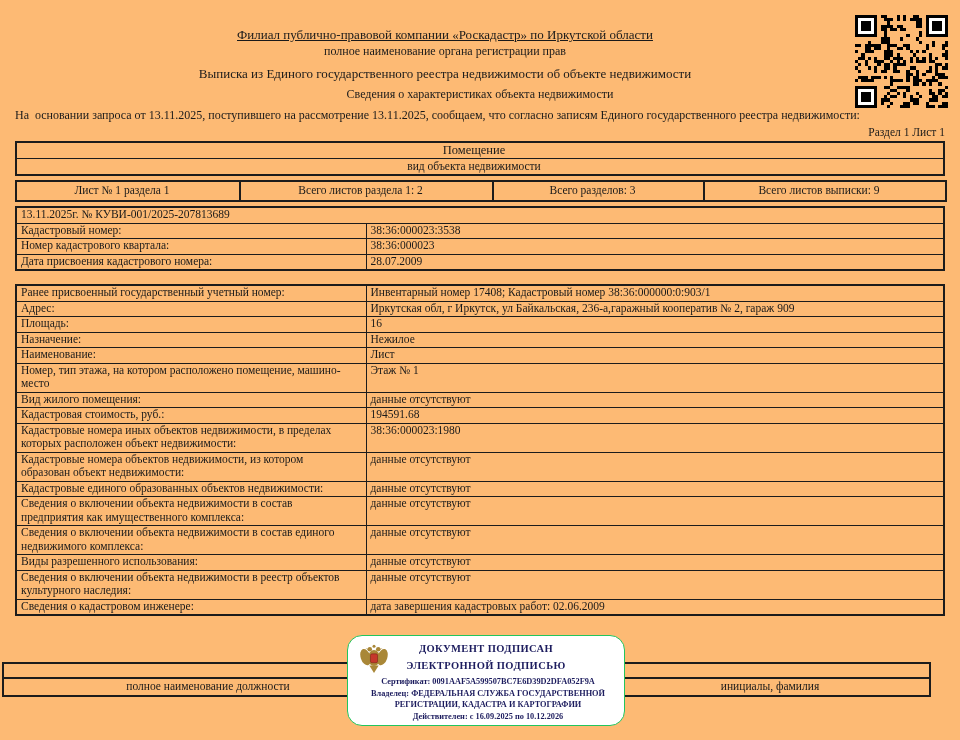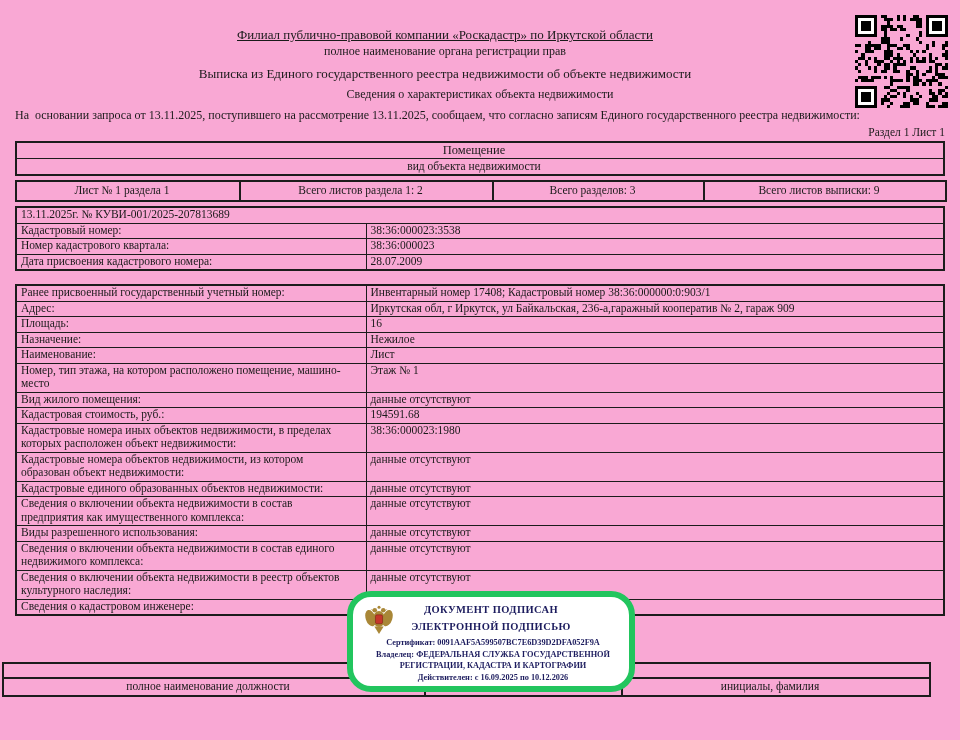--- a/index.html
+++ b/index.html
@@ -1,16 +1,16 @@
 <!DOCTYPE html>
 <html><head>
 <meta charset="utf-8">
 <style>
   html,body{margin:0;padding:0;}
-  #page{position:relative;width:960px;height:740px;background:#f9a8d4;
+  #page{position:relative;width:960px;height:740px;background:#fdba74;
         font-family:"Liberation Serif","DejaVu Serif",serif;color:#1a1a1a;overflow:hidden;}
 
   
   .header{position:absolute;top:27px;left:15px;width:860px;text-align:center;}
   .org-name{font-size:13px;text-decoration:underline;}
   .org-caption{font-size:12px;margin-top:1px;}
   .doc-title{font-size:13px;margin-top:7px;}
   .section-title{position:absolute;top:87px;left:15px;width:930px;text-align:center;font-size:12px;}
   .intro{position:absolute;top:108px;left:15px;width:945px;font-size:12px;white-space:pre;}
   .razdel{position:absolute;top:126px;right:15px;font-size:11.5px;}
@@ -32,22 +32,22 @@
   .tblC{top:206px;}
   .tblD{top:284px;}
 
   
   .sig-table{position:absolute;top:662px;left:2px;width:927px;border:2px solid #701a75;z-index:1;}
   .sig-table td{text-align:center;border:2px solid #1c1c1c;}
   .sig-table .blank{height:12px;}
   .sig-table .lab{height:15px;line-height:15px;}
 
   
-  .stamp{position:absolute;top:591px;left:347px;width:276px;height:89px;background:#ffffff;
-         border:6px solid #22c55e;border-radius:24px;z-index:5;color:#1c1c5e;}
+  .stamp{position:absolute;top:635px;left:347px;width:276px;height:89px;background:#ffffff;
+         border:1px solid #22c55e;border-radius:15px;z-index:5;color:#1c1c5e;}
   .stamp-heads{margin-top:7px;text-align:center;}
   .stamp-h{font-size:10.5px;font-weight:700;letter-spacing:.4px;line-height:12px;margin-top:0;}
   .stamp-h + .stamp-h{margin-top:5px;}
   .stamp-details{margin:4px 8px 0 12px;font-size:8.3px;font-weight:600;line-height:11.5px;text-align:center;}
   .emblem{position:absolute;top:7px;left:11px;}
 </style>
 </head>
 <body>
 
 <div id="page">
@@ -440,25 +440,25 @@
     </tr>
     <tr>
       <td>Кадастровые единого образованных объектов недвижимости:</td>
       <td>данные отсутствуют</td>
     </tr>
     <tr>
       <td>Сведения о включении объекта недвижимости в состав предприятия как имущественного комплекса:</td>
       <td>данные отсутствуют</td>
     </tr>
     <tr>
+      <td>Сведения о включении объекта недвижимости в состав единого недвижимого комплекса:</td>
+      <td>данные отсутствуют</td>
+    </tr>
+    <tr>
       <td>Виды разрешенного использования:</td>
-      <td>данные отсутствуют</td>
-    </tr>
-    <tr>
-      <td>Сведения о включении объекта недвижимости в состав единого недвижимого комплекса:</td>
       <td>данные отсутствуют</td>
     </tr>
     <tr>
       <td>Сведения о включении объекта недвижимости в реестр объектов культурного наследия:</td>
       <td>данные отсутствуют</td>
     </tr>
     <tr>
       <td>Сведения о кадастровом инженере:</td>
       <td>дата завершения кадастровых работ: 02.06.2009</td>
     </tr>

